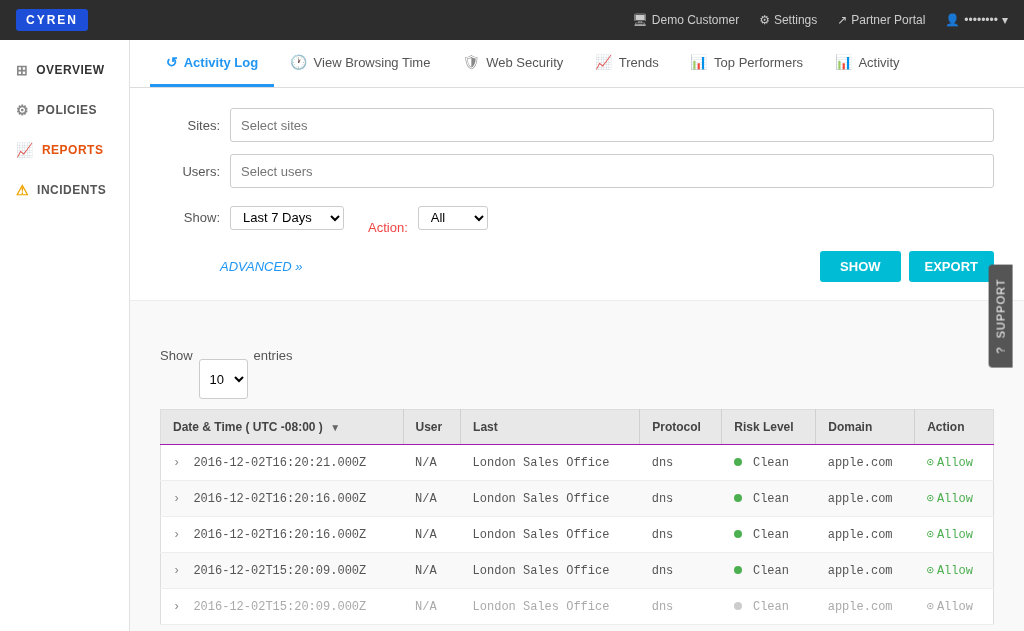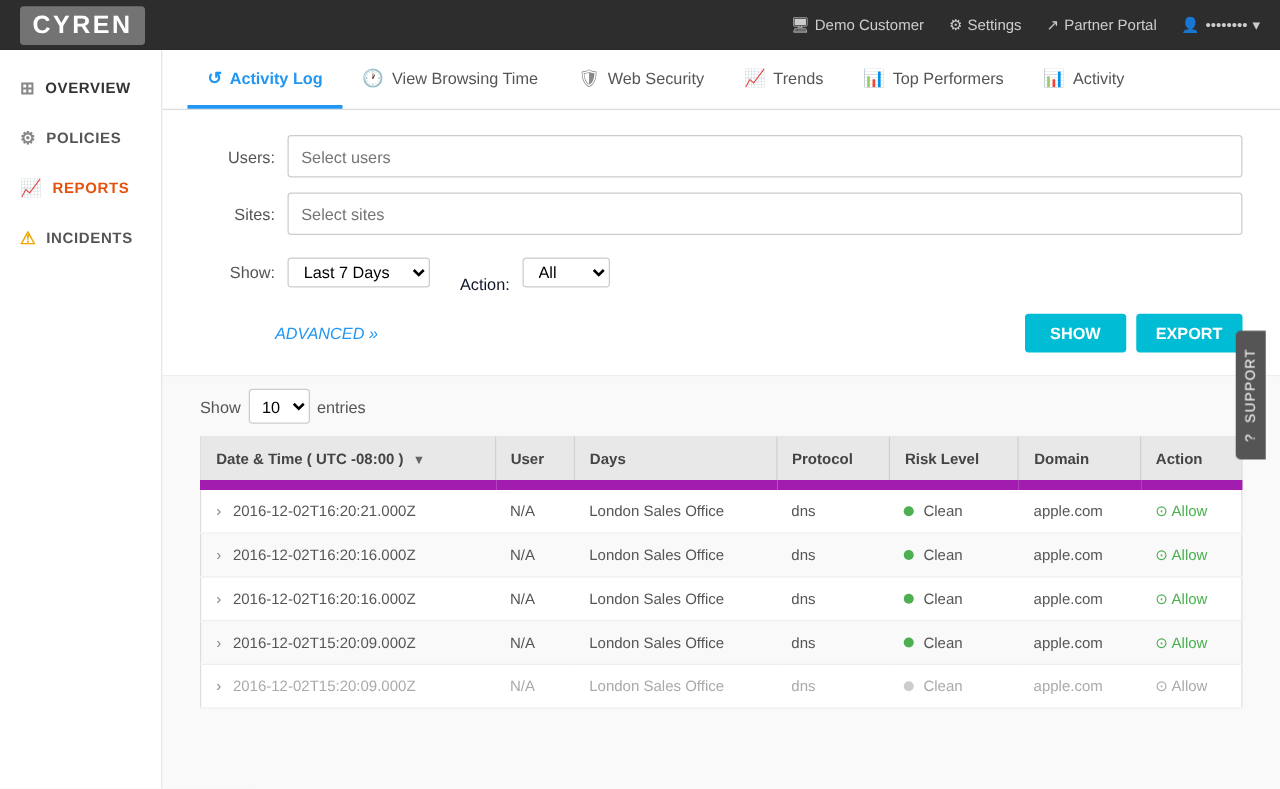--- a/index.html
+++ b/index.html
@@ -8,25 +8,25 @@
     
     .top-nav {
       background: #2d2d2d;
       height: 40px;
       display: flex;
       align-items: center;
       padding: 0 16px;
       justify-content: space-between;
     }
     .logo {
-      background: #737373;
+      background: #1d4ed8;
       padding: 4px 10px;
       border-radius: 3px;
       font-weight: bold;
-      font-size: 20px;
+      font-size: 12px;
       color: white;
       letter-spacing: 2px;
     }
     .top-nav-right {
       display: flex;
       align-items: center;
       gap: 20px;
       color: #ccc;
       font-size: 12px;
     }
@@ -154,26 +154,27 @@
       margin-bottom: 10px;
     }
     .show-entries {
       display: flex;
       align-items: center;
       gap: 6px;
       font-size: 13px;
       color: #555;
     }
     .entries-select {
-      height: 28px;
+      height: 40px;
       border: 1px solid #ccc;
       border-radius: 3px;
       padding: 0 6px;
       font-size: 13px;
       background: white;
+      margin-top: 48px;
     }
     .action-buttons {
       display: flex;
       gap: 8px;
     }
     .btn-show {
       background: #00bcd4;
       color: white;
       border: none;
       padding: 8px 20px;
@@ -201,28 +202,29 @@
       border: 1px solid #ddd;
     }
     .data-table th {
       background: #e8e8e8;
       padding: 10px 12px;
       text-align: left;
       font-size: 12px;
       font-weight: bold;
       color: #444;
       border-right: 1px solid #d0d0d0;
-      border-bottom: 8px solid #a21caf;
+      border-bottom: 1px solid #a21caf;
     }
     .data-table th:last-child { border-right: none; }
     .data-table td {
       padding: 10px 12px;
       border-bottom: 1px solid #eee;
       font-size: 12px;
       color: #555;
+      font-family: Liberation Mono, monospace;
     }
     .data-table tr:nth-child(even) td { background: #f9f9f9; }
     .expand-icon { color: #888; cursor: pointer; margin-right: 6px; }
     .sort-arrow { font-size: 10px; margin-left: 4px; color: #666; }
     .faded td { color: #aaa; }
   </style>
 </head>
 <body>
 
 <div class="top-nav">
@@ -293,35 +295,35 @@
         <span>Top Performers</span>
       </div>
       <div class="tab">
         <span class="tab-icon">📊</span>
         <span>Activity</span>
       </div>
     </div>
 
     <div class="filters-section">
       <div class="filter-row">
+        <span class="filter-label">Sites:</span>
+        <input class="filter-input" type="text" placeholder="Select sites" style="">
+      </div>
+      <div class="filter-row">
         <span class="filter-label">Users:</span>
         <input class="filter-input" type="text" placeholder="Select users" style="">
-      </div>
-      <div class="filter-row">
-        <span class="filter-label">Sites:</span>
-        <input class="filter-input" type="text" placeholder="Select sites" style="">
       </div>
       <div class="filter-row">
         <span class="filter-label">Show:</span>
         <select class="filter-select">
           <option>Last 7 Days</option>
           <option>Last 30 Days</option>
           <option>Last 90 Days</option>
         </select>
-        <span style="margin-left:14px; color:#0f172a;margin-top:20px;">Action:</span>
+        <span style="margin-left:14px; color:#ef4444;margin-top:20px;">Action:</span>
         <select class="filter-select">
           <option>All</option>
           <option>Allow</option>
           <option>Block</option>
         </select>
       </div>
       <div style="display:flex; justify-content:space-between; align-items:center; padding-top:4px; padding-bottom:8px;">
         <span class="advanced-link">ADVANCED »</span>
         <div class="action-buttons">
           <button class="btn-show">SHOW</button>
@@ -347,21 +349,21 @@
         <thead>
           <tr>
             <th>
               <span>Date &amp; Time ( UTC -08:00 )</span>
               <span class="sort-arrow">▼</span>
             </th>
             <th>
               <span>User</span>
             </th>
             <th>
-              <span>Days</span>
+              <span>Last</span>
             </th>
             <th>
               <span>Protocol</span>
             </th>
             <th>
               <span>Risk Level</span>
             </th>
             <th>
               <span>Domain</span>
             </th>

